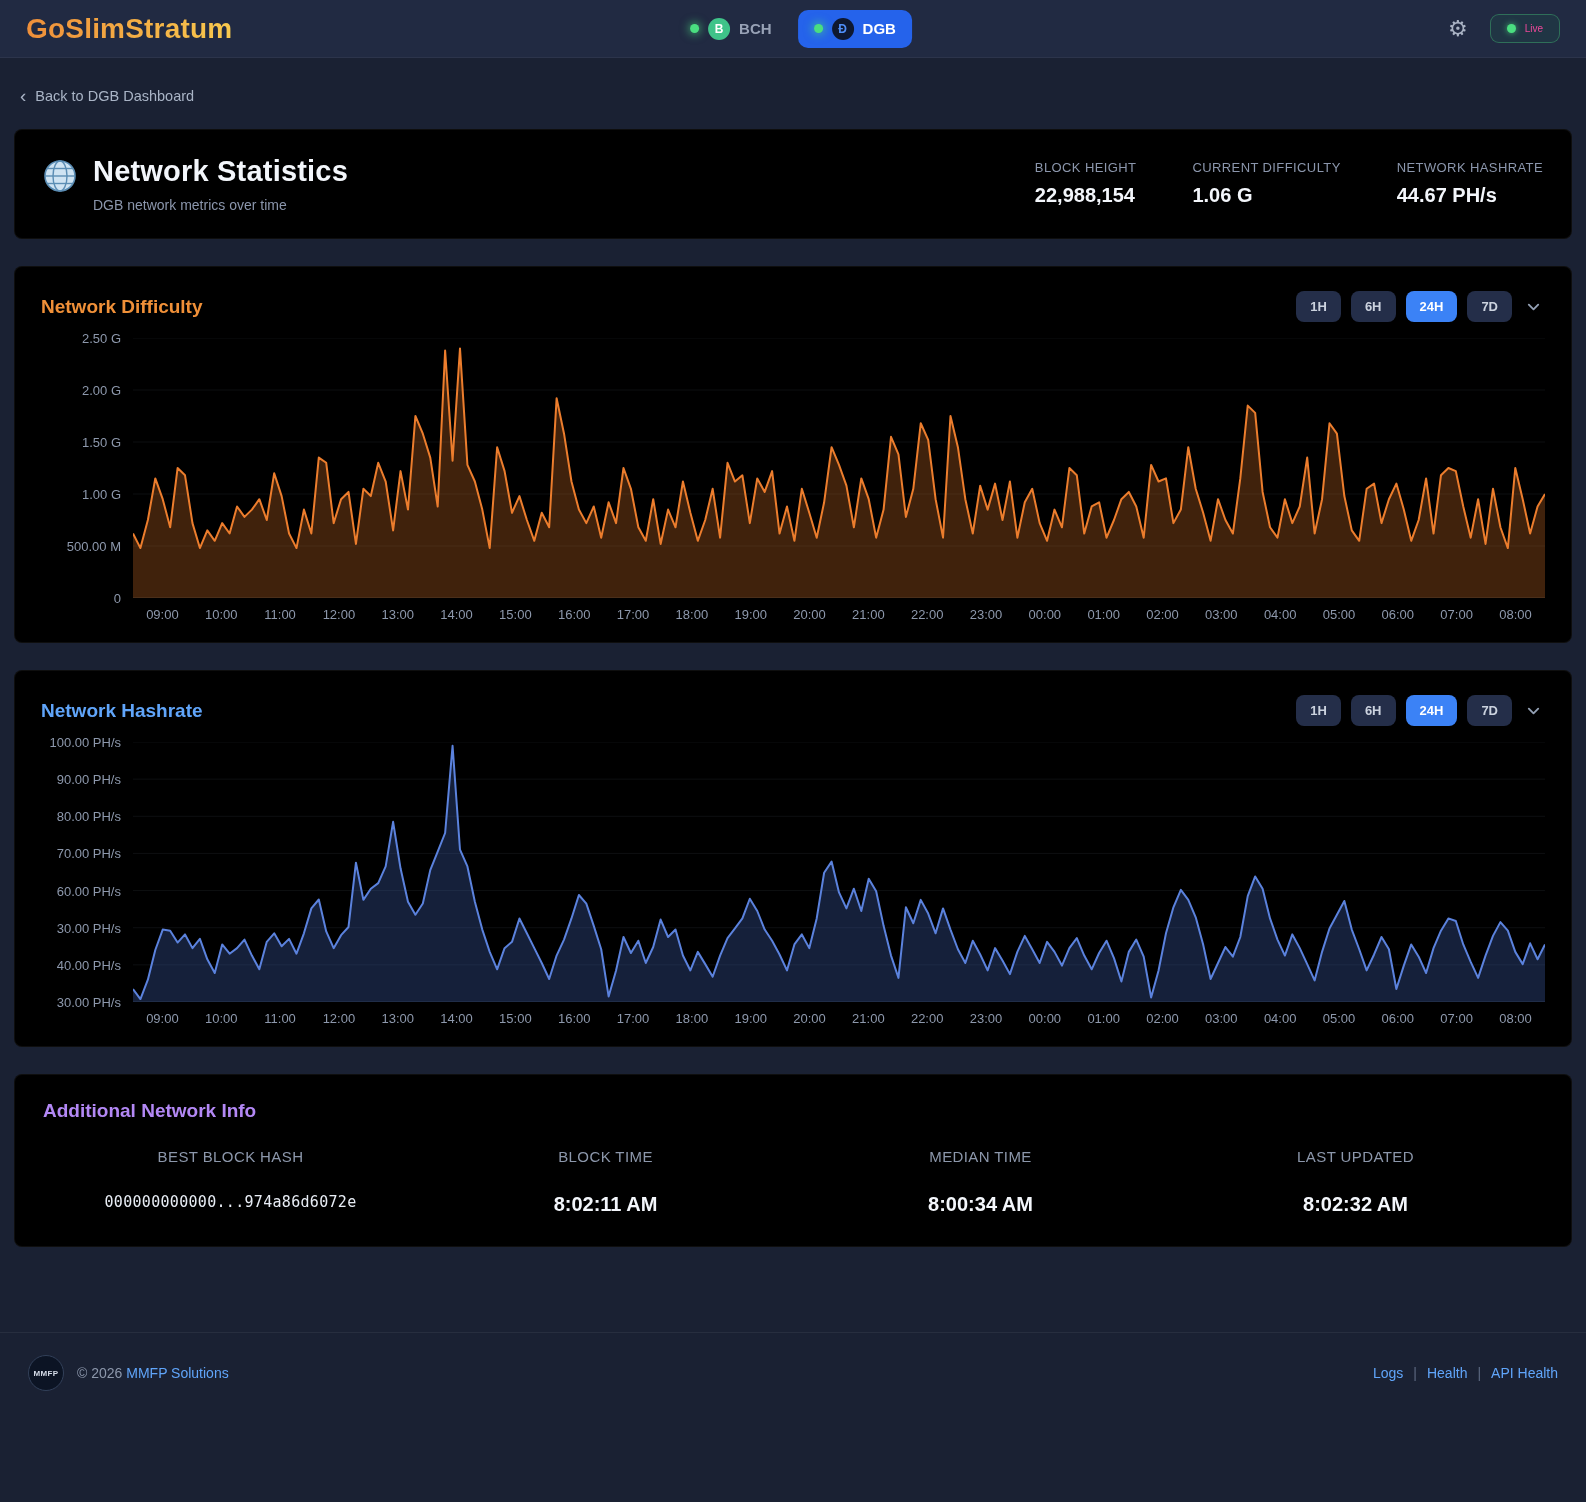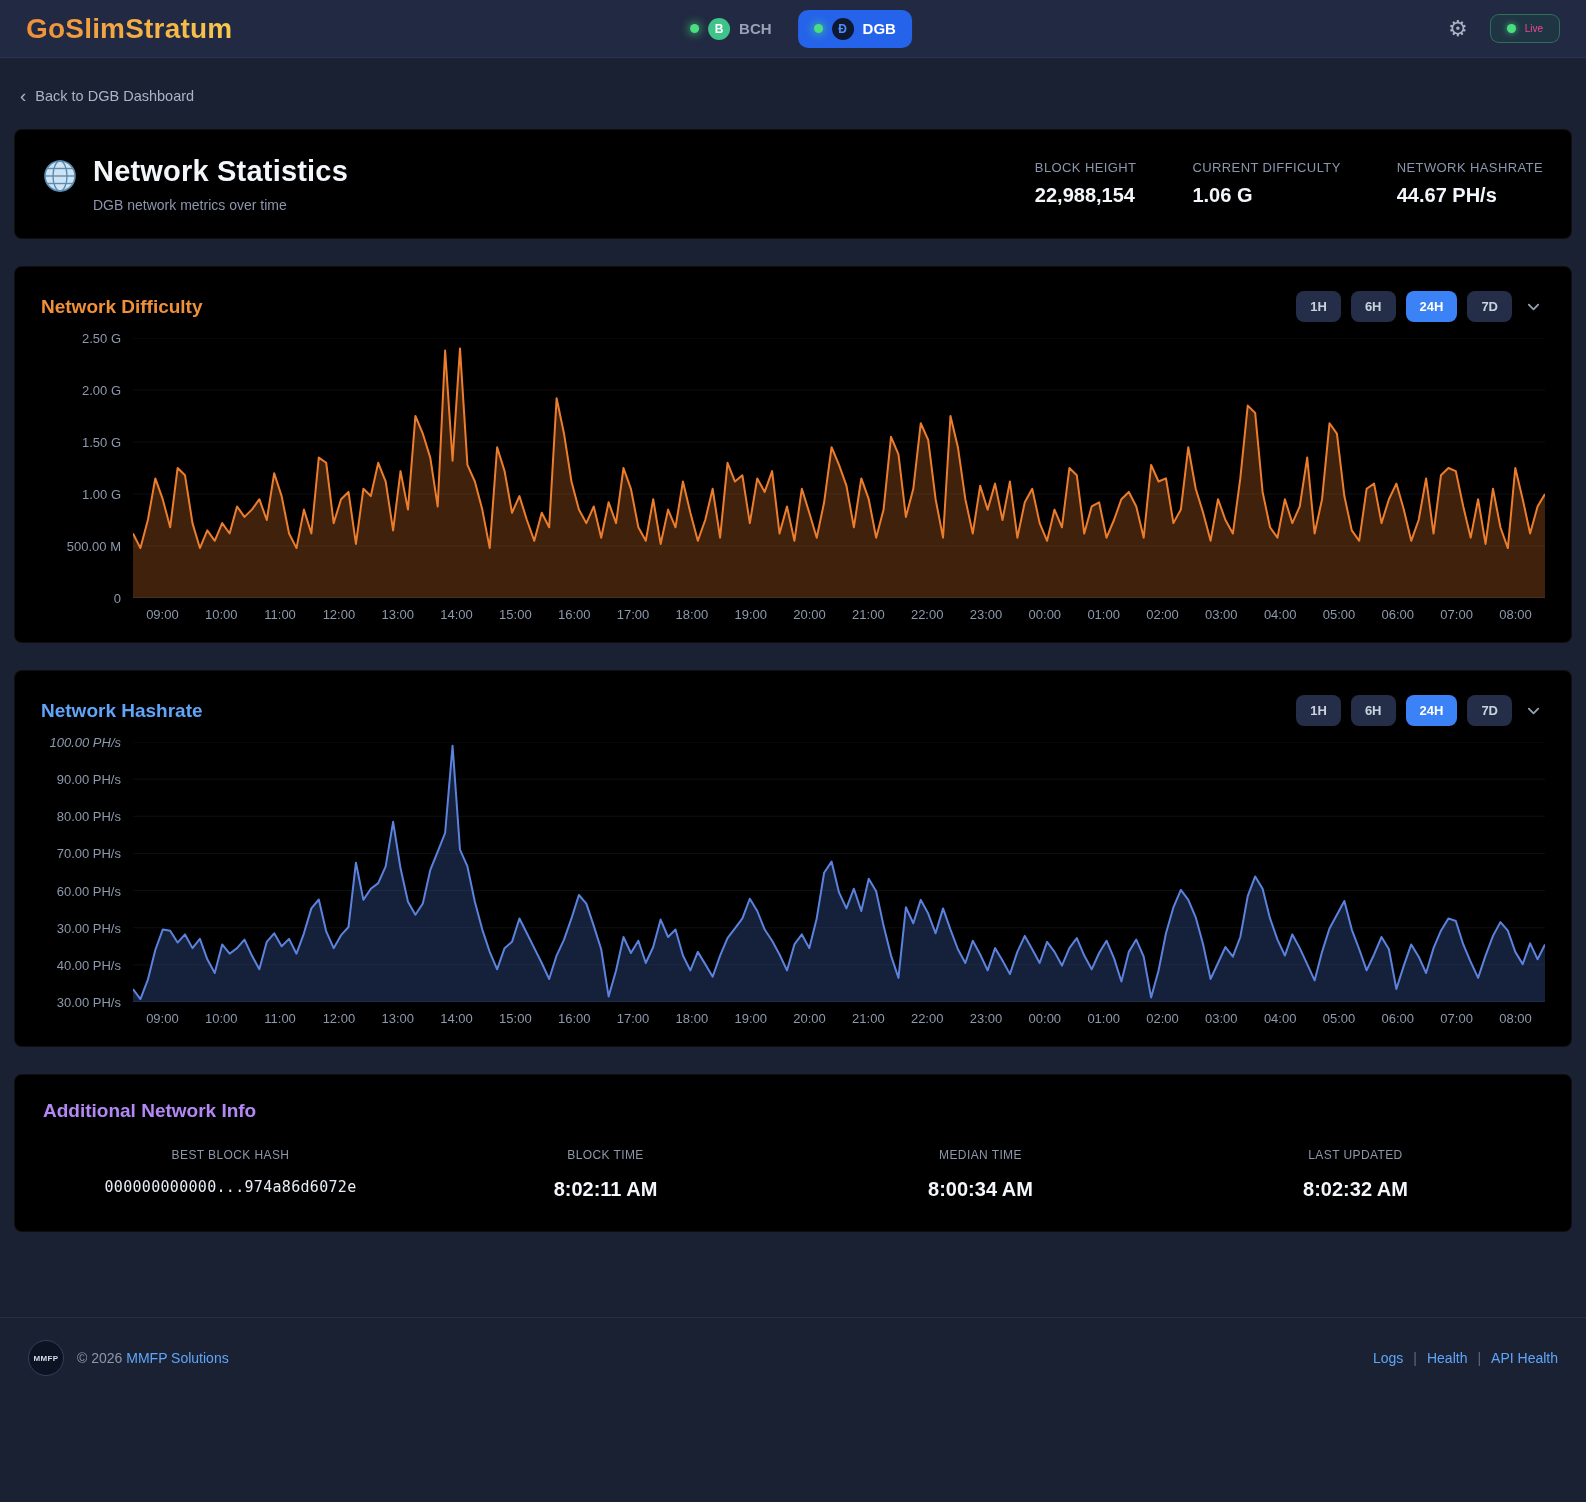--- a/index.html
+++ b/index.html
@@ -115,21 +115,21 @@
   .plot svg { position: absolute; inset: 0; width: 100%; height: 100%; display: block; }
   .x-axis-row { display: flex; margin-top: 9px; }
   .x-spacer { width: 92px; flex: none; }
   .x-labels { flex: 1; display: flex; }
   .x-labels span { flex: 1; text-align: center; font-size: 13px; color: #8d98ac; }
   
   .info-card { padding: 25px 28px 30px; margin-bottom: 0; }
   .info-card h2 { font-size: 19px; font-weight: 700; color: #b388f5; margin-bottom: 26px; }
   .info-grid { display: grid; grid-template-columns: repeat(4, 1fr); }
   .info-item { text-align: center; }
-  .info-label { font-size: 12px; color: #8c97ab; letter-spacing: 0.4px; margin-bottom: 16px; }
+  .info-label { font-size: 15px; color: #8c97ab; letter-spacing: 0.4px; margin-bottom: 28px; }
   .info-value { font-size: 20px; font-weight: 700; color: #f3f6fb; }
   .info-value.mono { font-family: "DejaVu Sans Mono", monospace; font-size: 15px; font-weight: 400; color: #e8edf5; letter-spacing: 0.3px; }
   
   footer {
     margin-top: 85px;
     border-top: 1px solid rgba(255,255,255,0.06);
     padding: 22px 28px;
     display: flex; align-items: center;
   }
   .mmfp-logo {
@@ -293,21 +293,21 @@
     </div>
     <div class="chart-body">
       <div class="y-axis">
           <span style="top: 253px;">30.00 PH/s</span>
           <span style="top: 215.857px;">40.00 PH/s</span>
           <span style="top: 178.714px;">30.00 PH/s</span>
           <span style="top: 141.571px;">60.00 PH/s</span>
           <span style="top: 104.429px;">70.00 PH/s</span>
           <span style="top: 67.2857px;">80.00 PH/s</span>
           <span style="top: 30.1429px;">90.00 PH/s</span>
-          <span style="top: -7px; font-style: italic;">100.00 PH/s</span>
+          <span style="top: -7px;">100.00 PH/s</span>
         </div>
       <div class="plot">
           <svg viewBox="0 0 1000 260" preserveAspectRatio="none">
             <line x1="0" x2="1000" y1="260" y2="260" stroke="rgba(148,163,184,0.22)" vector-effect="non-scaling-stroke"></line>
             <line x1="0" x2="1000" y1="222.85714285714286" y2="222.85714285714286" stroke="rgba(148,163,184,0.09)" vector-effect="non-scaling-stroke"></line>
             <line x1="0" x2="1000" y1="185.71428571428572" y2="185.71428571428572" stroke="rgba(148,163,184,0.09)" vector-effect="non-scaling-stroke"></line>
             <line x1="0" x2="1000" y1="148.57142857142858" y2="148.57142857142858" stroke="rgba(148,163,184,0.09)" vector-effect="non-scaling-stroke"></line>
             <line x1="0" x2="1000" y1="111.42857142857144" y2="111.42857142857144" stroke="rgba(148,163,184,0.09)" vector-effect="non-scaling-stroke"></line>
             <line x1="0" x2="1000" y1="74.28571428571428" y2="74.28571428571428" stroke="rgba(148,163,184,0.09)" vector-effect="non-scaling-stroke"></line>
             <line x1="0" x2="1000" y1="37.14285714285717" y2="37.14285714285717" stroke="rgba(148,163,184,0.09)" vector-effect="non-scaling-stroke"></line>

